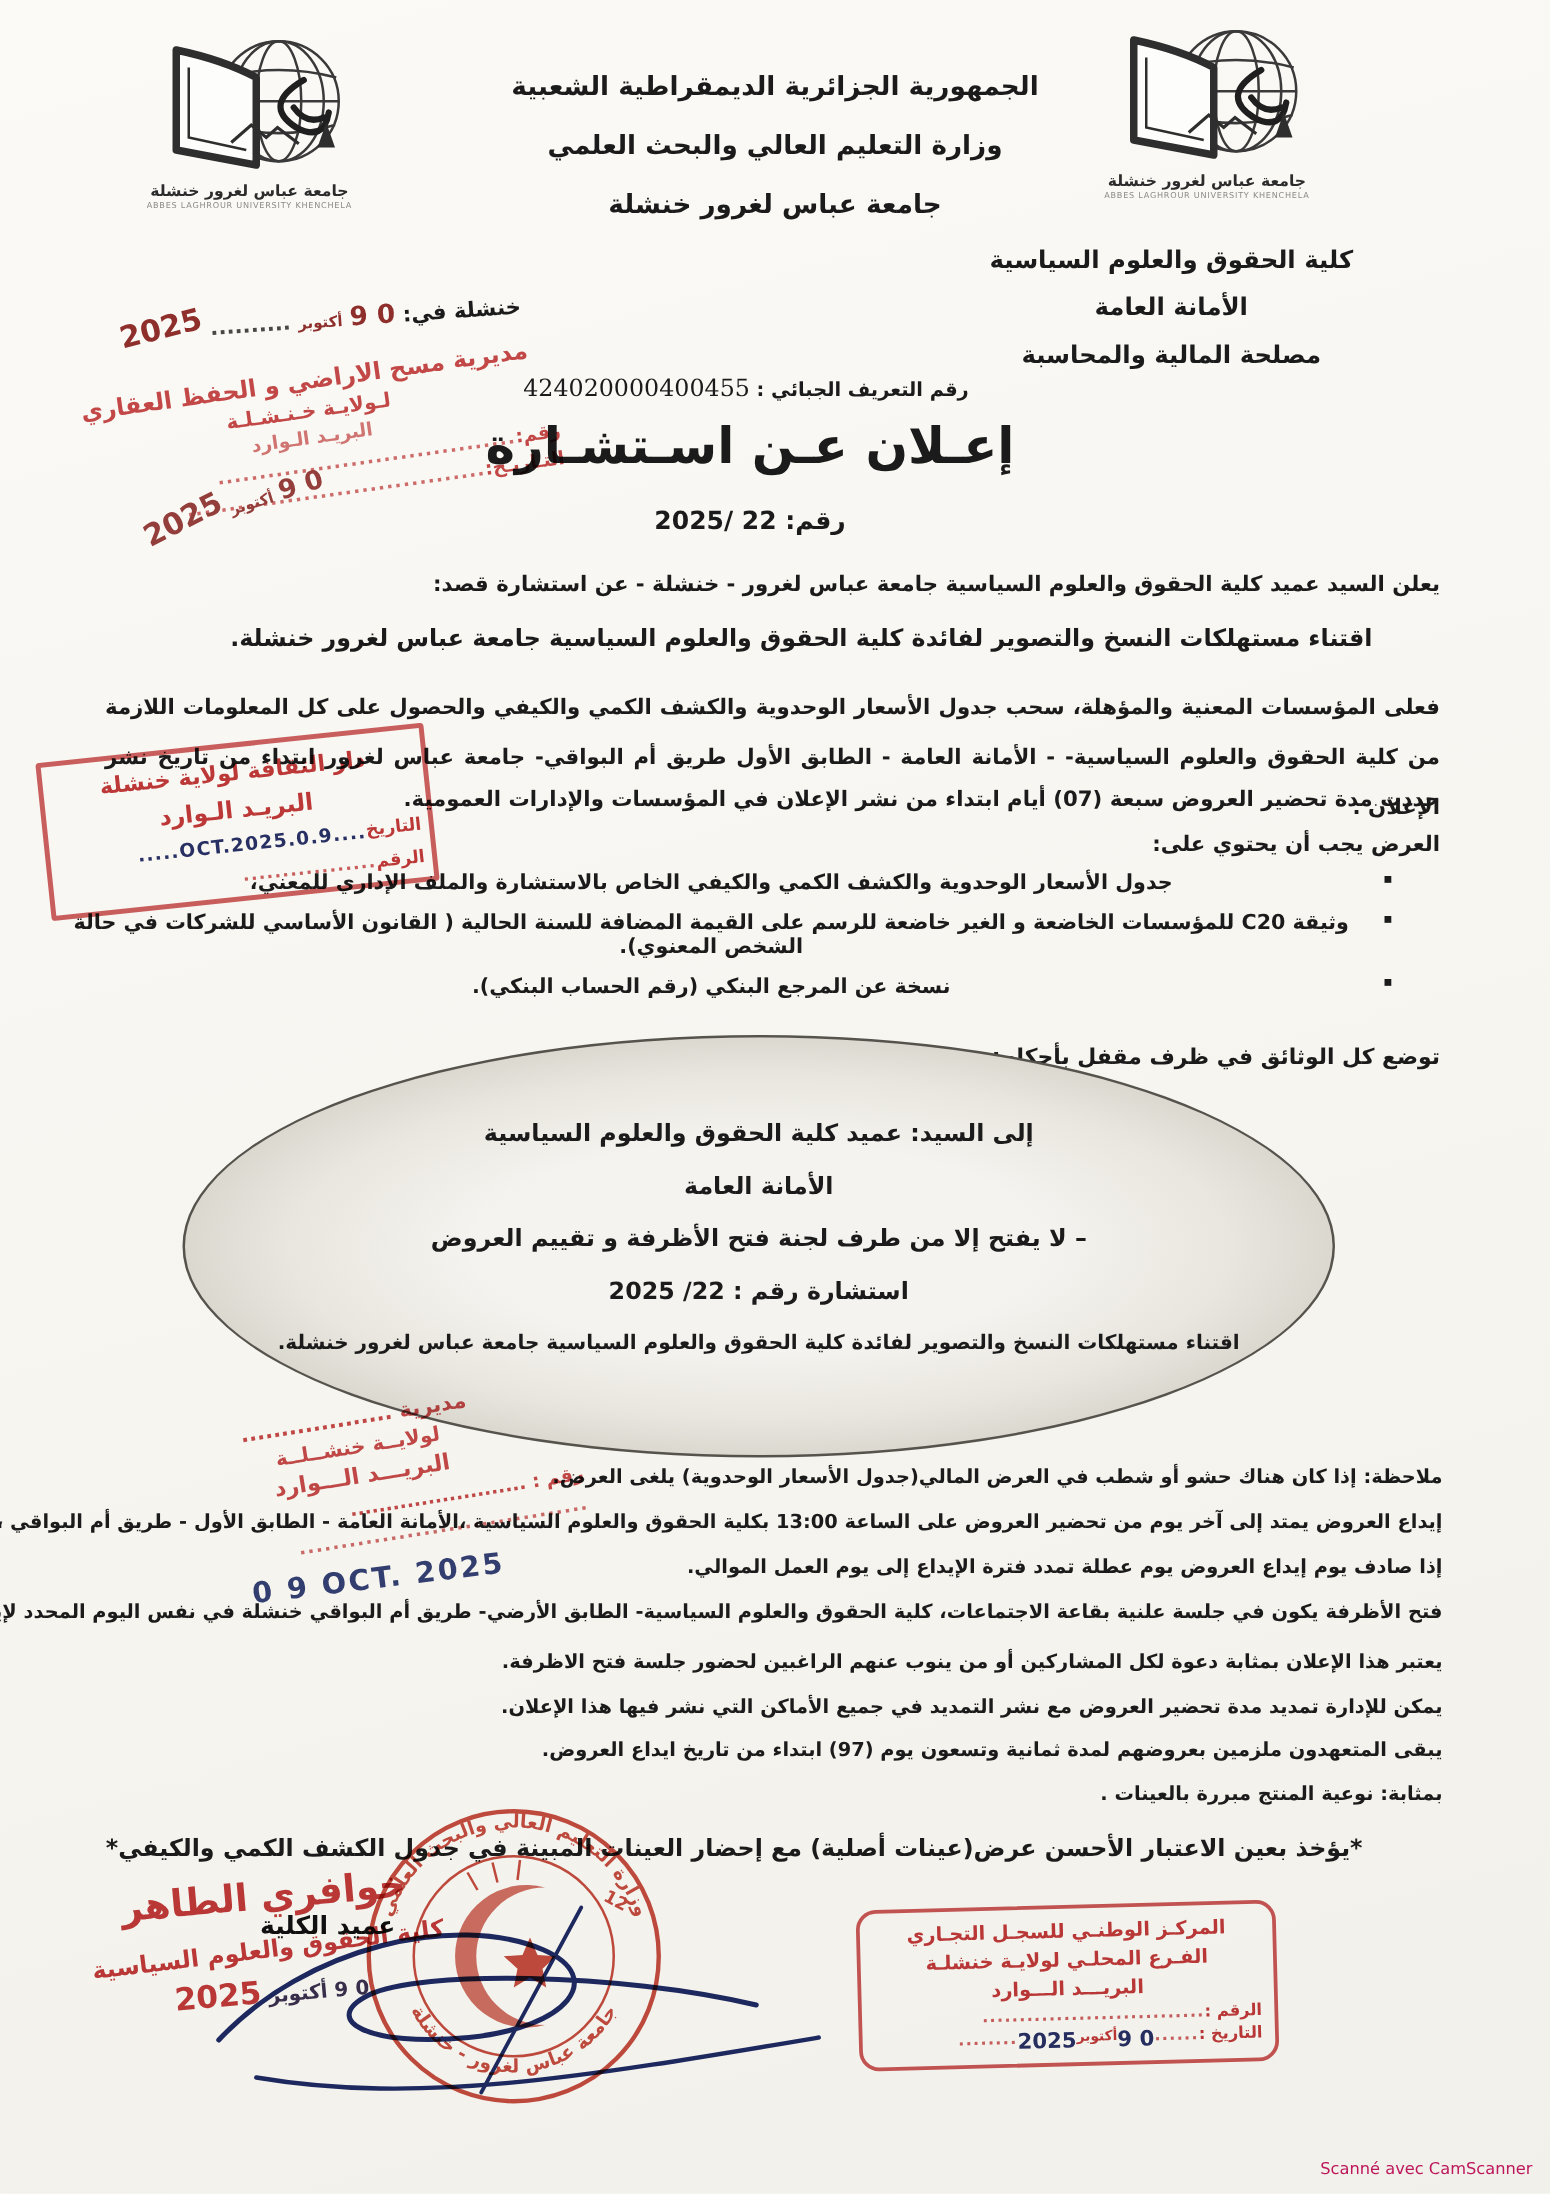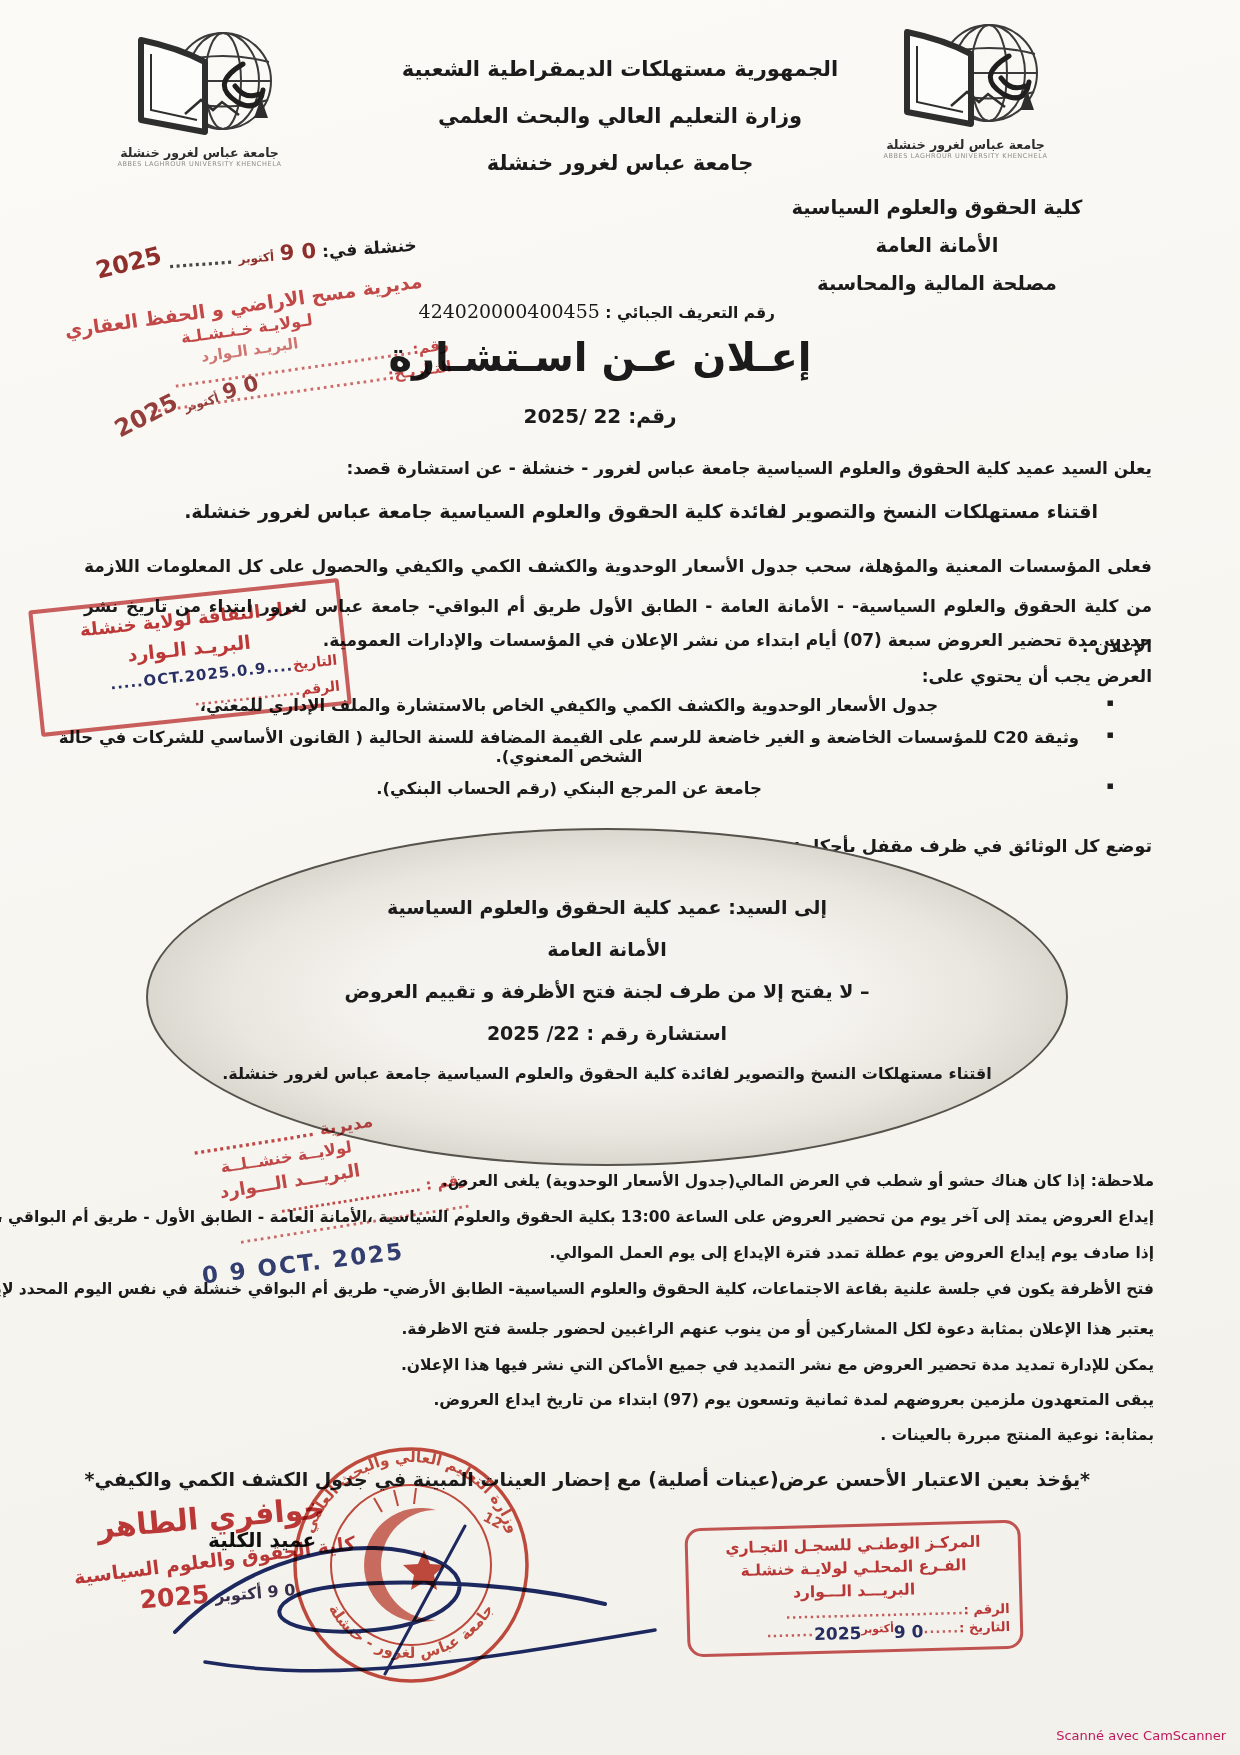--- a/index.html
+++ b/index.html
@@ -131,21 +131,21 @@
     <path d="M66,28 L66,84 L112,94" fill="none" stroke="#2e2e2e" stroke-width="2"></path>
     <path d="M158,38 q-34,20 -6,38 q22,12 26,-12 M150,60 q10,14 24,8" fill="none" stroke="#1f1f1f" stroke-width="5" stroke-linecap="round"></path>
     <path d="M100,88 l16,-14 12,10 9,-8 17,13" fill="none" stroke="#2e2e2e" stroke-width="2.5"></path>
     <polygon points="176,72 169,92 183,92" fill="#2e2e2e"></polygon>
   </svg>
   <div class="logo-cap-ar">جامعة عباس لغرور خنشلة</div>
   <div class="logo-cap-en">ABBES LAGHROUR UNIVERSITY KHENCHELA</div>
 </div>
 
 <div class="hdr-center">
-  <div>الجمهورية مستهلكات الديمقراطية الشعبية</div>
+  <div>الجمهورية الجزائرية الديمقراطية الشعبية</div>
   <div>وزارة التعليم العالي والبحث العلمي</div>
   <div>جامعة عباس لغرور خنشلة</div>
 </div>
 
 <div class="dept">
   <div>كلية الحقوق والعلوم السياسية</div>
   <div>الأمانة العامة</div>
   <div>مصلحة المالية والمحاسبة</div>
 </div>
 
@@ -186,21 +186,21 @@
 
 <div class="para p1">يعلن السيد عميد كلية الحقوق والعلوم السياسية جامعة عباس لغرور - خنشلة - عن استشارة قصد:</div>
 <div class="para p2">اقتناء مستهلكات النسخ والتصوير لفائدة كلية الحقوق والعلوم السياسية  جامعة عباس لغرور خنشلة.</div>
 <div class="para p3">فعلى المؤسسات المعنية والمؤهلة، سحب جدول الأسعار الوحدوية والكشف الكمي والكيفي والحصول على كل المعلومات اللازمة من كلية الحقوق والعلوم السياسية- - الأمانة العامة - الطابق الأول طريق أم البواقي- جامعة عباس لغرور ابتداء من تاريخ نشر الإعلان .</div>
 <div class="para p4">حددت مدة تحضير العروض سبعة (07) أيام ابتداء من نشر الإعلان في المؤسسات والإدارات العمومية.</div>
 <div class="para p5">العرض يجب أن يحتوي على:</div>
 
 <ul class="blts">
   <li>جدول الأسعار الوحدوية والكشف الكمي والكيفي الخاص بالاستشارة والملف الإداري للمعني،</li>
   <li>وثيقة C20 للمؤسسات الخاضعة و الغير خاضعة للرسم على القيمة المضافة للسنة الحالية ( القانون الأساسي للشركات في حالة الشخص المعنوي).</li>
-  <li>جامعة عن المرجع البنكي (رقم الحساب البنكي).</li>
+  <li>نسخة عن المرجع البنكي (رقم الحساب البنكي).</li>
 </ul>
 
 <div class="abs stamp stamp-red s-culture">
   <div class="l1">دار الثقافة لولاية خنشلة</div>
   <div class="l2">البريـد الـوارد</div>
   <div class="fld">
     <span>التاريخ</span>
     <span class="navy">....0.9.OCT.2025.....</span>
   </div>
   <div class="fld">

